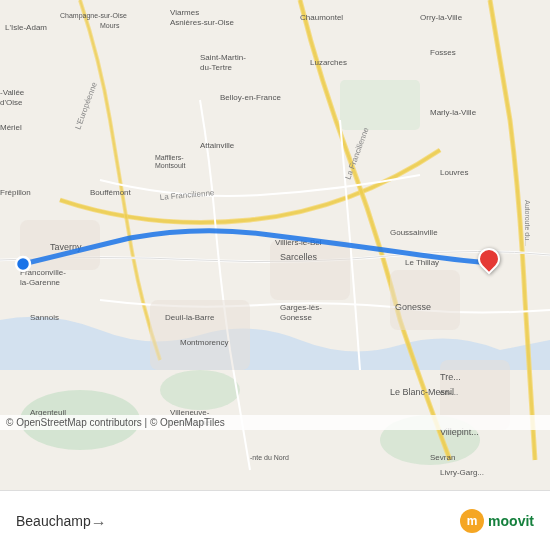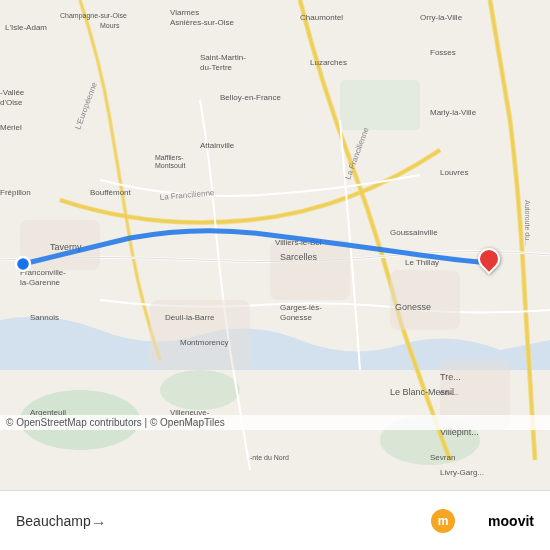--- a/index.html
+++ b/index.html
@@ -110,22 +110,21 @@
 
     .moovit-logo {
       display: flex;
       align-items: center;
       gap: 4px;
     }
 
     .moovit-text {
       font-size: 14px;
       font-weight: bold;
-      color: #000000;
-      margin-left: 29px;
+      color: #15803d;
     }
 
     .moovit-icon {
       width: 24px;
       height: 24px;
       background: #f5a623;
       border-radius: 50%;
       display: flex;
       align-items: center;
       justify-content: center;

